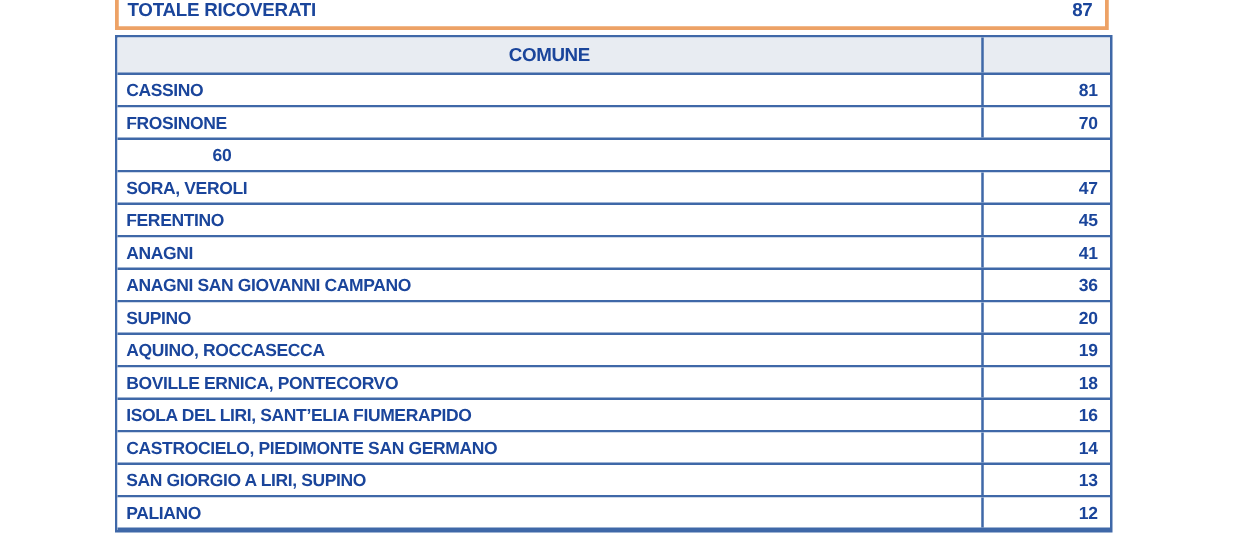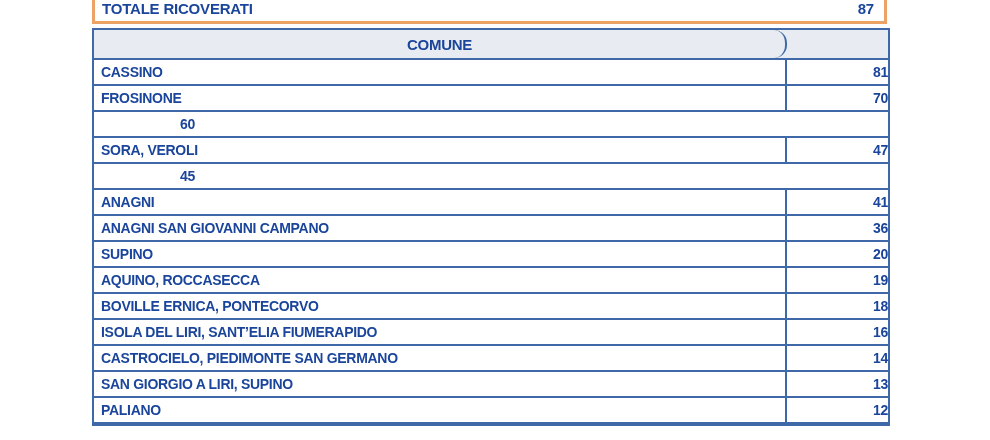--- a/index.html
+++ b/index.html
@@ -71,26 +71,26 @@
     overflow: hidden;
   }
   .cell-name {
     flex: 1;
     padding-left: 7px;
     border-right: 2px solid var(--border-blue);
   }
   .cell-value {
     width: 101px;
     justify-content: flex-end;
+    padding-right: 10px;
   }
   .header .cell-name {
     justify-content: center;
     padding-left: 0;
     font-size: 15px;
-    border-radius: 13px;
   }
   .header .cell-value {
     justify-content: center;
     padding-right: 0;
     font-size: 13px;
     margin-top: 48px;
   }
 </style>
 </head>
 <body>
@@ -117,20 +117,21 @@
           <div class="cell cell-value">70</div>
         </div>
         <div class="trow">
           <div class="cell cell-value">60</div>
         </div>
         <div class="trow">
           <div class="cell cell-name">SORA, VEROLI</div>
           <div class="cell cell-value">47</div>
         </div>
         <div class="trow">
+          <div class="cell cell-name">FERENTINO</div>
           <div class="cell cell-value">45</div>
         </div>
         <div class="trow">
           <div class="cell cell-name">ANAGNI</div>
           <div class="cell cell-value">41</div>
         </div>
         <div class="trow">
           <div class="cell cell-name">ANAGNI SAN GIOVANNI CAMPANO</div>
           <div class="cell cell-value">36</div>
         </div>

